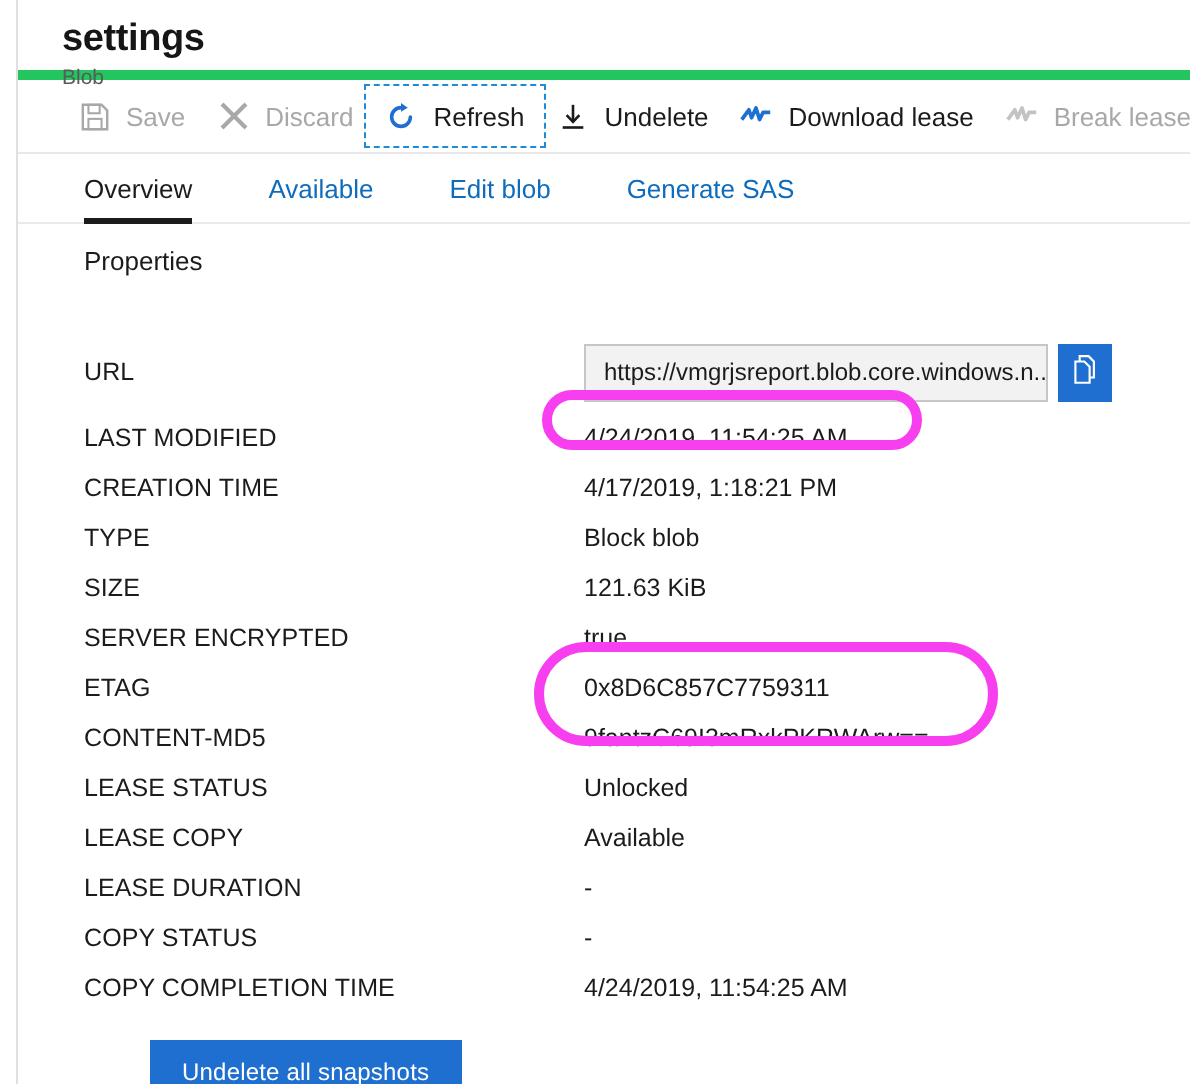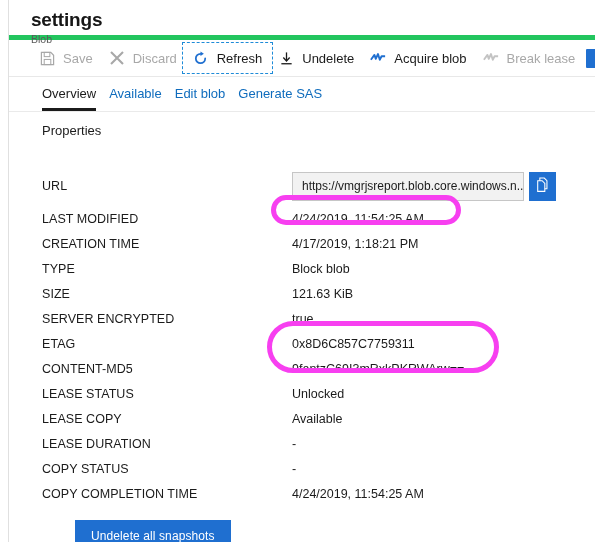--- a/index.html
+++ b/index.html
@@ -83,22 +83,22 @@
     height: 19px;
     background: #1f6fd0;
     margin-right: 0;
     flex: 0 0 auto;
     border-radius: 1px 0 0 1px;
   }
 
   
   .tabs {
     display: flex;
-    align-items: flex-end;
-    gap: 13px;
+    align-items: center;
+    gap: 38px;
     padding: 10px 0 0 33px;
     height: 35px;
     box-sizing: border-box;
     border-bottom: 1px solid #eaeaea;
   }
   .tab {
     font-size: 13px;
     color: #0f6cbd;
     padding-bottom: 7px;
     cursor: pointer;
@@ -238,21 +238,21 @@
       </span>
       <span>Undelete</span>
     </button>
 
     <button class="cmd">
       <span class="ico">
         <svg width="16" height="14" viewBox="0 0 18 14">
           <path d="M1 9 L5 3.5 L6.5 8 L9 2.5 L11 9 L13 5 L17 5" fill="none" stroke="#1f6fd0" stroke-width="2.1" stroke-linejoin="round"></path>
         </svg>
       </span>
-      <span>Acquire blob</span>
+      <span>Download lease</span>
     </button>
 
     <button class="cmd disabled">
       <span class="ico">
         <svg width="16" height="14" viewBox="0 0 18 14">
           <path d="M1 9 L5 3.5 L6.5 8 L9 2.5 L11 9 L13 5 L17 5" fill="none" stroke="#c3c3c3" stroke-width="2.1" stroke-linejoin="round"></path>
         </svg>
       </span>
       <span>Break lease</span>
     </button>

